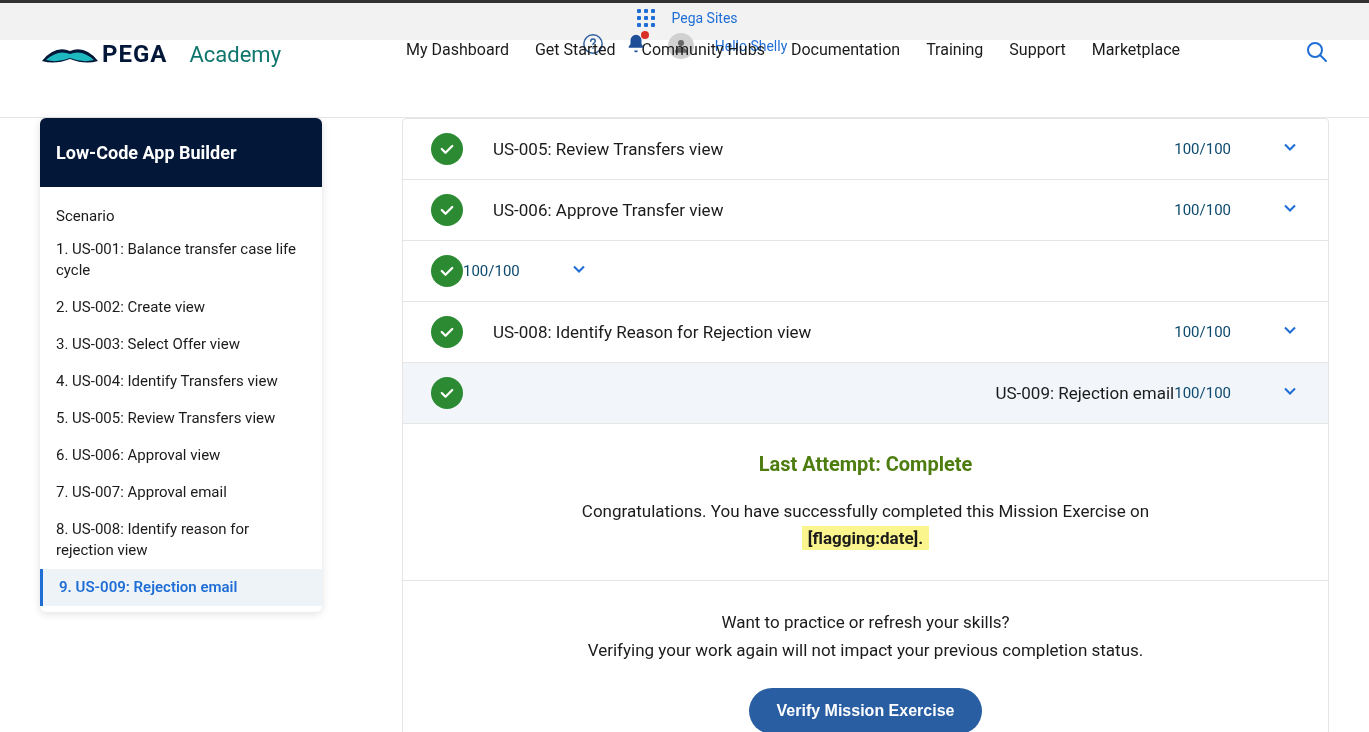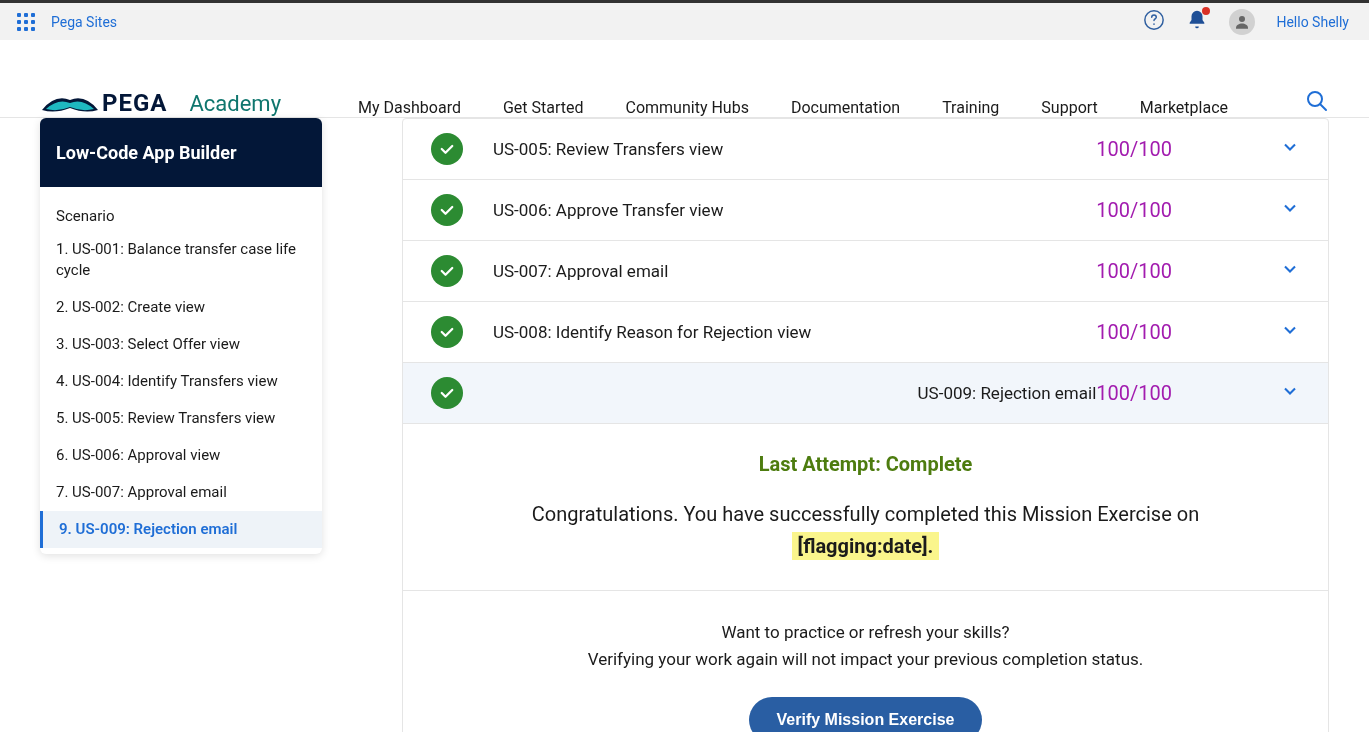--- a/index.html
+++ b/index.html
@@ -1,39 +1,39 @@
 <!DOCTYPE html>
 <html><head>
   <meta charset="utf-8">
   <style>
     * { margin: 0; padding: 0; box-sizing: border-box; }
     body { font-family: -apple-system, BlinkMacSystemFont, 'Segoe UI', Roboto, Helvetica, Arial, sans-serif; background: #fff; color: #1b1b1b; }
     
     
-    .top-bar { background: #f2f2f2; border-top: 3px solid #333; height: 40px; display: flex; align-items: center; justify-content: space-between; padding: 0 20px 0 11px; }
+    .top-bar { background: #f2f2f2; border-top: 3px solid #333; height: 40px; display: flex; align-items: center; justify-content: space-between; padding: 0 20px 0 20px; flex-direction: column; }
     .top-bar-left { display: flex; align-items: center; gap: 10px; }
     .apps-icon { display: grid; grid-template-columns: repeat(3, 4px); grid-template-rows: repeat(3, 4px); gap: 3px; cursor: pointer; padding: 6px; }
     .apps-icon span { background: #1f6ed6; border-radius: 1px; }
     .pega-sites-link { color: #1f6ed6; font-size: 14px; text-decoration: none; cursor: pointer; }
     .top-bar-right { display: flex; align-items: center; gap: 21px; }
     .help-icon svg { width: 22px; height: 22px; }
     .bell-wrapper { position: relative; }
     .bell-icon svg { width: 22px; height: 22px; }
     .red-dot { position: absolute; top: -2px; right: -2px; width: 8px; height: 8px; background: #d93025; border-radius: 50%; }
     .avatar { width: 26px; height: 26px; border-radius: 50%; background: #d1d1d1; display: flex; align-items: center; justify-content: center; }
     .avatar svg { width: 18px; height: 18px; fill: #666; }
     .user-greeting { color: #1f6ed6; font-size: 14px; }
     
     
-    .main-header { background: #fff; border-bottom: 1px solid #e5e5e5; padding: 0 40px; height: 78px; display: flex; align-items: flex-end; justify-content: space-between; }
+    .main-header { background: #fff; border-bottom: 1px solid #e5e5e5; padding: 0 40px; height: 78px; display: flex; align-items: flex-start; justify-content: space-between; }
     .logo-block { display: flex; align-items: center; gap: 2px; }
     .logo-mark { width: 60px; height: 26px; position: relative; }
     .logo-text { font-size: 24px; font-weight: 700; color: #031738; letter-spacing: 1px; }
     .logo-sub { font-size: 22px; font-weight: 400; color: #0f766e; margin-left: 20px; }
-    .nav-links { display: flex; gap: 42px; }
+    .nav-links { display: flex; gap: 26px; }
     .nav-links a { color: #1b1b1b; font-size: 16px; text-decoration: none; cursor: pointer; }
     .search-icon svg { width: 24px; height: 24px; }
     
     
     .content-wrap { display: flex; align-items: flex-start; padding: 0 40px; }
     
     
     .sidebar { width: 282px; background: #fff; border-radius: 6px; box-shadow: 0 2px 8px rgba(0,0,0,0.12); overflow: hidden; margin-top: 0; flex-shrink: 0; }
     .sidebar-title { background: #031738; color: #fff; padding: 24px 16px; font-size: 18px; font-weight: 700; }
     .sidebar-body { padding: 10px 0 6px 0; }
@@ -43,27 +43,27 @@
     
     
     .main-panel { flex: 1; margin-left: 80px; }
     .results-card { background: #fff; border: 1px solid #e5e5e5; border-radius: 4px; padding-bottom: 24px; }
     .result-row { display: flex; align-items: center; padding: 14px 28px; border-bottom: 1px solid #e5e5e5; }
     .result-row:last-of-type { border-bottom: none; }
     .result-row.selected { background: #f2f6fb; text-align: right; }
     .check-circle { width: 32px; height: 32px; background: #2c8b32; border-radius: 50%; display: flex; align-items: center; justify-content: center; flex-shrink: 0; }
     .check-circle svg { width: 18px; height: 18px; }
     .result-name { flex: 1; margin-left: 30px; font-size: 17px; color: #1b1b1b; }
-    .result-score { font-size: 20px; color: #a21caf; margin-right: 108px; }
+    .result-score { font-size: 15px; color: #0c4a6e; margin-right: 49px; }
     .chevron-down { cursor: pointer; }
     .chevron-down svg { width: 20px; height: 20px; }
     
     .status-block { text-align: center; padding: 28px 40px 0 40px; }
     .attempt-status { color: #4d7c0f; font-size: 20px; font-weight: 700; margin-bottom: 22px; }
-    .congrats-text { font-size: 20px; color: #1b1b1b; line-height: 1.6; text-align: center; }
+    .congrats-text { font-size: 17px; color: #1b1b1b; line-height: 1.6; text-align: center; }
     .highlight-date { background: #faf58c; padding: 2px 6px; font-weight: 700; }
     .practice-block { text-align: center; padding: 28px 40px 0 40px; }
     .practice-text { font-size: 17px; color: #1b1b1b; line-height: 1.6; margin-bottom: 24px; }
     .verify-btn { background: #295ea3; color: #fff; border: none; border-radius: 999px; padding: 14px 28px; font-size: 16px; font-weight: 600; cursor: pointer; }
     .divider { border-top: 1px solid #e5e5e5; margin: 28px 0 0 0; }
   </style>
 </head>
 <body>
 
 <div class="top-bar">
@@ -139,20 +139,21 @@
     <div class="sidebar-title">Low-Code App Builder</div>
     <div class="sidebar-body">
       <div class="scenario-label">Scenario</div>
       <div class="sidebar-item">1. US-001: Balance transfer case life cycle</div>
       <div class="sidebar-item">2. US-002: Create view</div>
       <div class="sidebar-item">3. US-003: Select Offer view</div>
       <div class="sidebar-item">4. US-004: Identify Transfers view</div>
       <div class="sidebar-item">5. US-005: Review Transfers view</div>
       <div class="sidebar-item">6. US-006: Approval view</div>
       <div class="sidebar-item">7. US-007: Approval email</div>
+      <div class="sidebar-item">8. US-008: Identify reason for rejection view</div>
       <div class="sidebar-item active">9. US-009: Rejection email</div>
     </div>
   </div>
 
   <div class="main-panel">
     <div class="results-card">
 
       <div class="result-row">
         <div class="check-circle">
             <svg viewBox="0 0 24 24" fill="none" stroke="#fff" stroke-width="3" stroke-linecap="round" stroke-linejoin="round">
@@ -178,21 +179,20 @@
               <polyline points="6 9 12 15 18 9"></polyline>
             </svg></span>
       </div>
 
       <div class="result-row">
         <div class="check-circle">
             <svg viewBox="0 0 24 24" fill="none" stroke="#fff" stroke-width="3" stroke-linecap="round" stroke-linejoin="round">
               <polyline points="5 12 10 17 19 8"></polyline>
             </svg>
           </div>
-        <div class="result-name">US-007: Approval email</div>
         <div class="result-score">100/100</div>
         <span class="chevron-down"><svg viewBox="0 0 24 24" fill="none" stroke="#1f6ed6" stroke-width="2.5">
               <polyline points="6 9 12 15 18 9"></polyline>
             </svg></span>
       </div>
 
       <div class="result-row">
         <div class="check-circle">
             <svg viewBox="0 0 24 24" fill="none" stroke="#fff" stroke-width="3" stroke-linecap="round" stroke-linejoin="round">
               <polyline points="5 12 10 17 19 8"></polyline>

